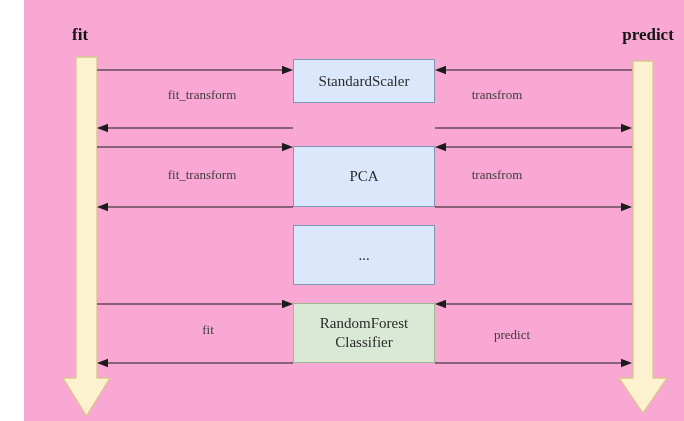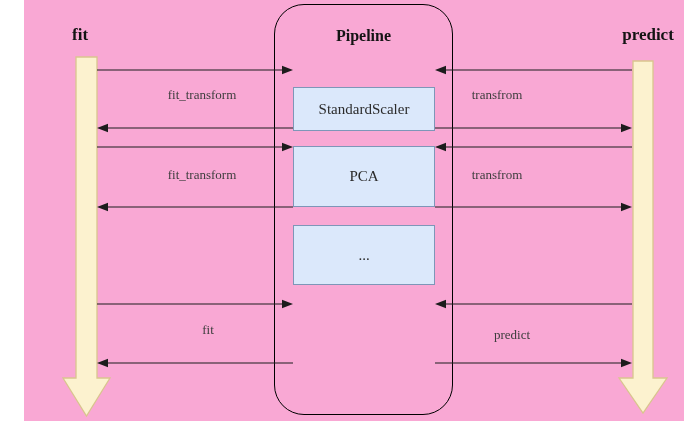--- a/index.html
+++ b/index.html
@@ -20,21 +20,21 @@
   .pipeline-title{
     position:absolute;left:0;top:22px;width:100%;text-align:center;
     font-weight:bold;font-size:16px;color:#141414;
   }
   .step{
     position:absolute;left:269px;width:142px;box-sizing:border-box;
     background:var(--step-fill,#dbe8fb);border:1px solid var(--step-stroke,#7e96b8);
     display:flex;align-items:center;justify-content:center;
     font-size:15px;color:#2b2b2b;text-align:center;
   }
-  .box1{top:87px;height:44px;}
+  .box1{top:59px;height:44px;}
   .box2{top:146px;height:61px;}
   .box3{top:225px;height:60px;}
   .box4{top:303px;height:60px;}
   .estimator{
     background:var(--estimator-fill,#d9e9d5);border-color:var(--estimator-stroke,#9cba90);
     flex-direction:column;line-height:19px;
   }
   svg.overlay{position:absolute;left:0;top:0;pointer-events:none;}
   .lifeline{fill:var(--lifeline-fill,#fcf2cf);stroke:var(--lifeline-stroke,#d9c58e);stroke-width:1.3;}
   .msg-line{stroke:var(--line-color,#1c1c1c);stroke-width:1.2;fill:none;}
@@ -50,27 +50,28 @@
   .m-predict{left:398px;top:327px;}
 </style>
 </head>
 <body>
 
 <div class="stage">
 
   <div class="side-title left">fit</div>
   <div class="side-title right">predict</div>
 
-  <div class="pipeline">
-    <div class="pipeline-title">Pipeline</div>
-  </div>
 
   <div class="step box1">StandardScaler</div>
   <div class="step box2">PCA</div>
   <div class="step box3">...</div>
+  <div class="step estimator box4">
+    <span>RandomForest</span>
+    <span>Classifier</span>
+  </div>
 
   <svg class="overlay" width="684" height="421" viewBox="0 0 684 421">
 
     <g>
       <path class="lifeline" d="M52,57 H73 V378 H86 L62.5,416 L39,378 H52 Z"></path>
     </g>
     <g>
       <path class="lifeline" d="M609,61 H629 V378 H643 L619,413 L595,378 H609 Z"></path>
     </g>
 

